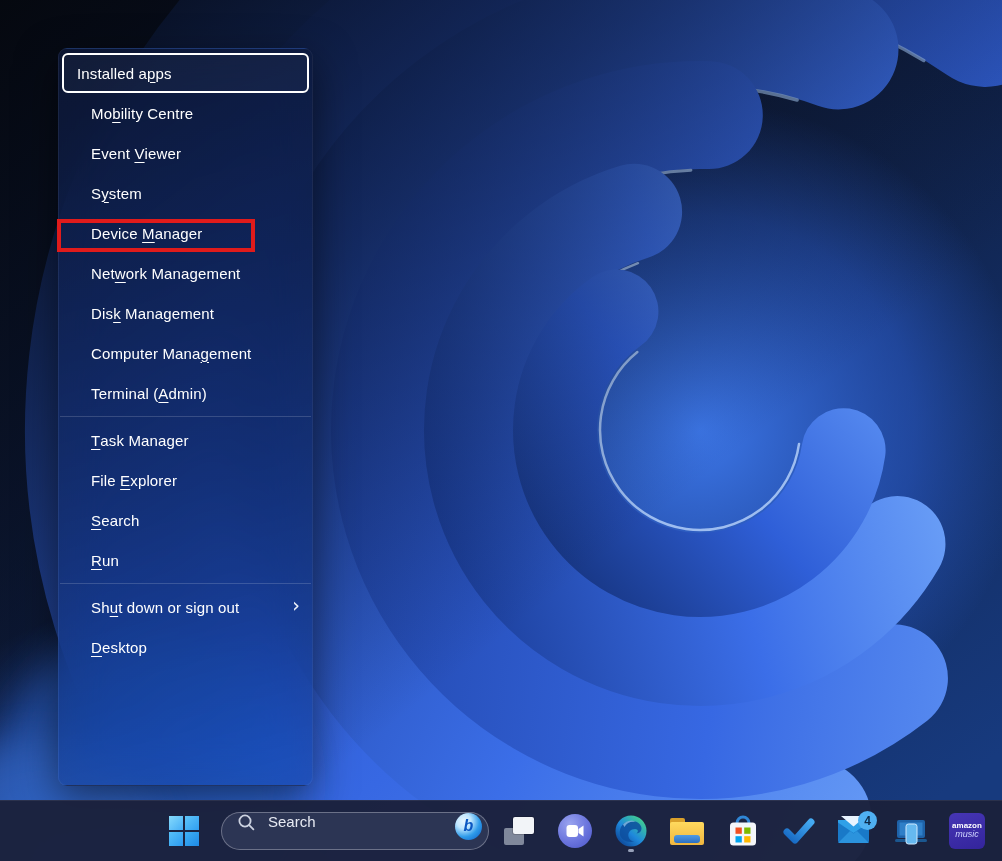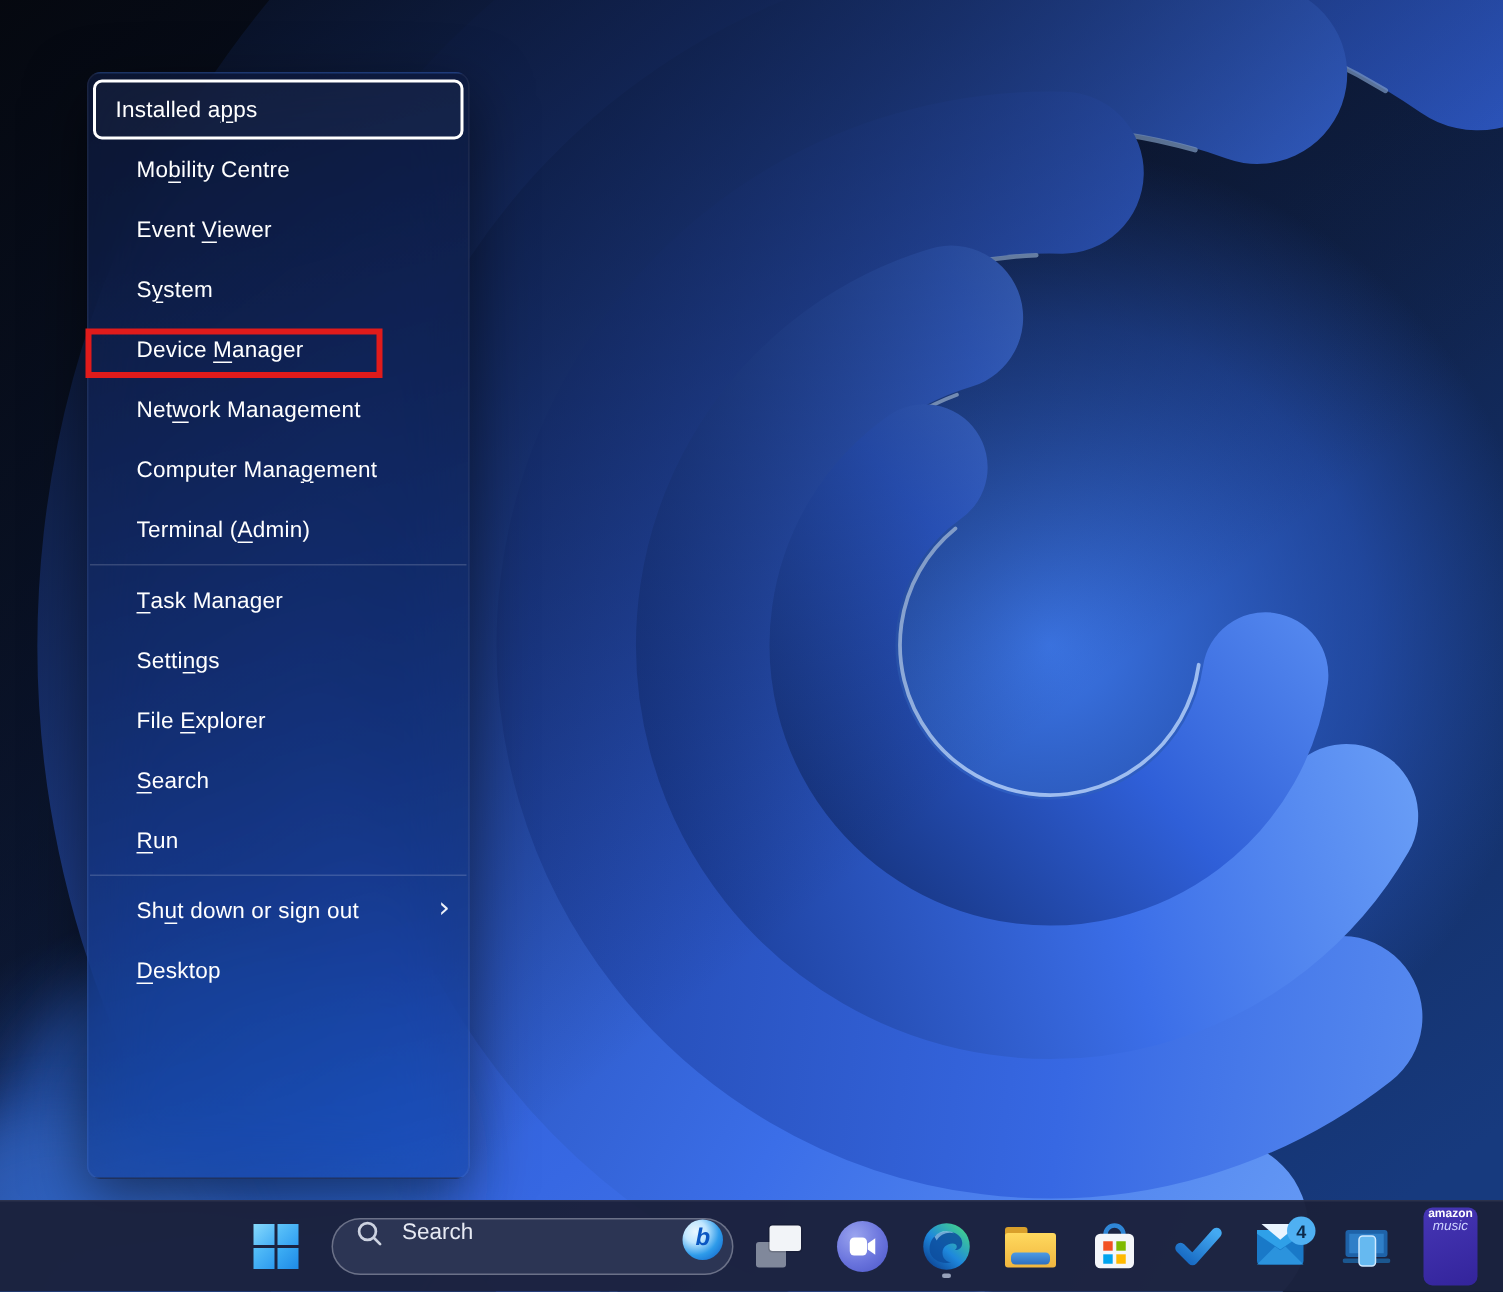--- a/index.html
+++ b/index.html
@@ -87,22 +87,22 @@
   .folder .pocket{position:absolute;left:4px;bottom:2px;width:26px;height:8px;background:linear-gradient(180deg,#4e9be4,#2d6fc0);border-radius:3px;}
   
   .mailwrap{position:relative;width:36px;height:34px;}
   .mailbadge{
     position:absolute;top:-3px;right:-4px;width:19px;height:19px;border-radius:50%;
     background:#4fb0f2;color:#0d2a4a;font-size:12px;font-weight:bold;
     display:flex;align-items:center;justify-content:center;z-index:2;
   }
   
   .amazon{
-    width:36px;height:52px;border-radius:6px;background:linear-gradient(160deg,#4636b5,#33249b);
-    display:flex;flex-direction:column;align-items:center;line-height:1.05;
+    width:36px;height:36px;border-radius:6px;background:linear-gradient(160deg,#4636b5,#33249b);
+    display:flex;flex-direction:column;align-items:center;justify-content:center;line-height:1.05;
   }
   .amazon .l1{color:#fff;font-size:8px;font-weight:bold;}
   .amazon .l2{color:#cfd4ff;font-size:9px;font-style:italic;}
 </style>
 </head>
 <body>
 
 <div id="stage">
 
   <svg id="wallpaper" viewBox="0 0 1002 861" preserveAspectRatio="none" aria-hidden="true">
@@ -169,25 +169,25 @@
   </svg>
 
   <div id="winx-menu">
     <div id="winx-menu-items">
         <div class="mi focused"><span>Installed a</span><span class="mn">p</span><span>ps</span></div>
         <div class="mi"><span>Mo</span><span class="mn">b</span><span>ility Centre</span></div>
         <div class="mi"><span>Event </span><span class="mn">V</span><span>iewer</span></div>
         <div class="mi"><span>S</span><span class="mn">y</span><span>stem</span></div>
         <div class="mi"><span>Device </span><span class="mn">M</span><span>anager</span><div class="redbox"></div></div>
         <div class="mi"><span>Net</span><span class="mn">w</span><span>ork Management</span></div>
+        <div class="mi"><span>Dis</span><span class="mn">k</span><span> Management</span></div>
         <div class="mi"><span>Computer Mana</span><span class="mn">g</span><span>ement</span></div>
         <div class="mi"><span>Terminal (</span><span class="mn">A</span><span>dmin)</span></div>
         <div class="sep"></div>
         <div class="mi"><span></span><span class="mn">T</span><span>ask Manager</span></div>
-        <div class="mi"><span>Setti</span><span class="mn">n</span><span>gs</span></div>
         <div class="mi"><span>File </span><span class="mn">E</span><span>xplorer</span></div>
         <div class="mi"><span></span><span class="mn">S</span><span>earch</span></div>
         <div class="mi"><span></span><span class="mn">R</span><span>un</span></div>
         <div class="sep"></div>
         <div class="mi"><span>Sh</span><span class="mn">u</span><span>t down or sign out</span><span class="chev">›</span></div>
         <div class="mi"><span></span><span class="mn">D</span><span>esktop</span></div>
       </div>
   </div>
 
   <div id="taskbar">

